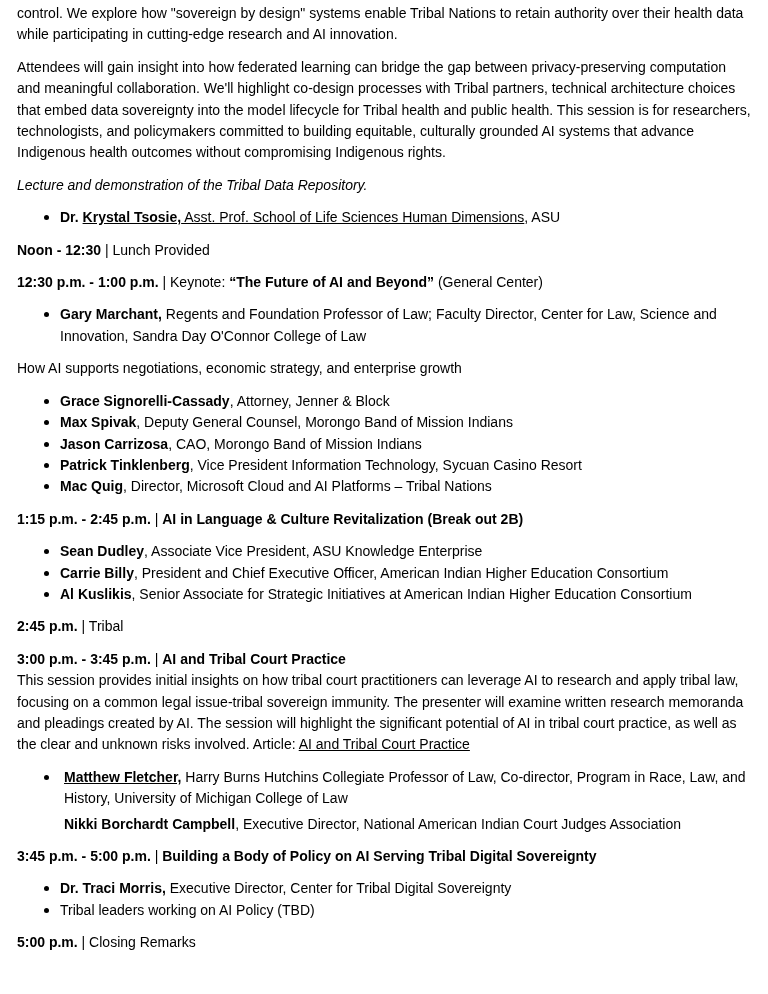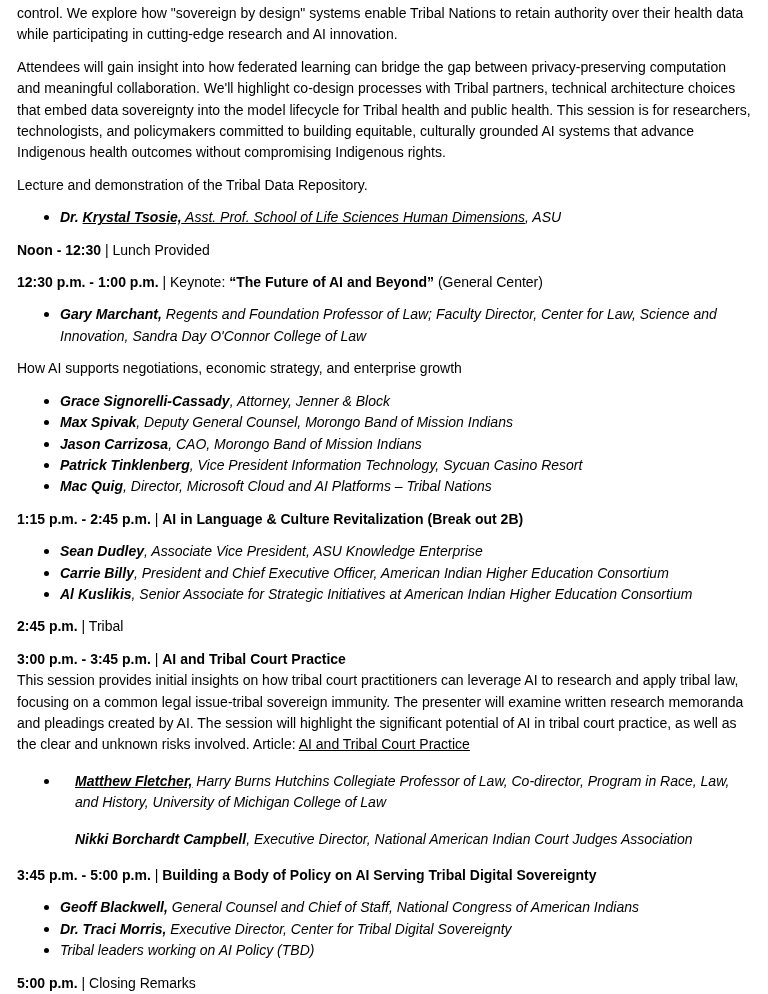--- a/index.html
+++ b/index.html
@@ -5,27 +5,27 @@
   html,body{margin:0;padding:0;background:#ffffff;}
   .page{
     width:768px;height:994px;box-sizing:border-box;overflow:hidden;
     background:#ffffff;color:#000000;
     padding:3px 16px 0 17px;
     font-family:"Liberation Sans","DejaVu Sans",sans-serif;
     font-size:14px;line-height:21.4px;
   }
   .para,.sched{margin:0 0 11px 0;}
   .tight{margin-bottom:0;}
-  .blist{margin:0 0 11px 0;padding:0;list-style:none;font-style:italic;}
+  .blist{margin:0 0 11px 0;padding:0;list-style:none;}
   .bitem{position:relative;padding-left:43px;}
   .dot{position:absolute;left:27px;top:8px;width:5px;height:5px;border-radius:50%;background:#000;}
   .b{font-weight:bold;}
   .u{text-decoration:underline;}
-  .i{margin-top:48px;}
-  .liline{margin:15px;}
+  .i{font-style:italic;margin-top:48px;}
+  .liline{margin:4px;}
 </style>
 </head>
 <body>
 
 <div class="page">
 
   <p class="para"><span>control. We explore how "sovereign by design" systems enable Tribal Nations to retain authority over their health data while participating in cutting-edge research and AI innovation.</span></p>
 
   <p class="para"><span>Attendees will gain insight into how federated learning can bridge the gap between privacy-preserving computation and meaningful collaboration. We'll highlight co-design processes with Tribal partners, technical architecture choices that embed data sovereignty into the model lifecycle for Tribal health and public health. This session is for researchers, technologists, and policymakers committed to building equitable, culturally grounded AI systems that advance Indigenous health outcomes without compromising Indigenous rights.</span></p>
 
@@ -70,20 +70,19 @@
     <li class="bitem">
         <span class="dot"></span>
         <div class="liline"><span class="b u">Matthew Fletcher,</span><span> Harry Burns Hutchins Collegiate Professor of Law, Co-director, Program in Race, Law, and History, University of Michigan College of Law</span></div>
         <div class="liline"><span class="b">Nikki Borchardt Campbell</span><span>, Executive Director, National American Indian Court Judges Association</span></div>
       </li>
   </ul>
 
   <p class="sched"><span class="b">3:45 p.m. - 5:00 p.m.</span><span> | </span><span class="b">Building a Body of Policy on AI Serving Tribal Digital Sovereignty</span></p>
 
   <ul class="blist">
-    <li class="bitem"><span class="dot"></span><span class="b">Geoff Blackwell,</span><span> General Counsel and Chief of Staff, National Congress of American Indians</span></li>
     <li class="bitem"><span class="dot"></span><span class="b">Dr. Traci Morris,</span><span> Executive Director, Center for Tribal Digital Sovereignty</span></li>
     <li class="bitem"><span class="dot"></span><span>Tribal leaders working on AI Policy (TBD)</span></li>
   </ul>
 
   <p class="sched"><span class="b">5:00 p.m.</span><span> | Closing Remarks</span></p>
 
 </div>
 
 </body></html>

